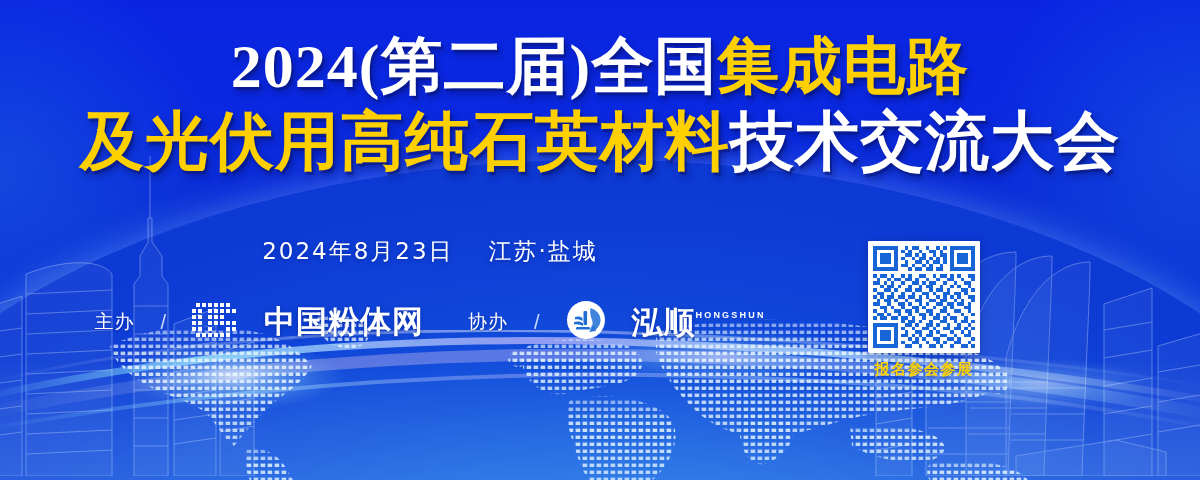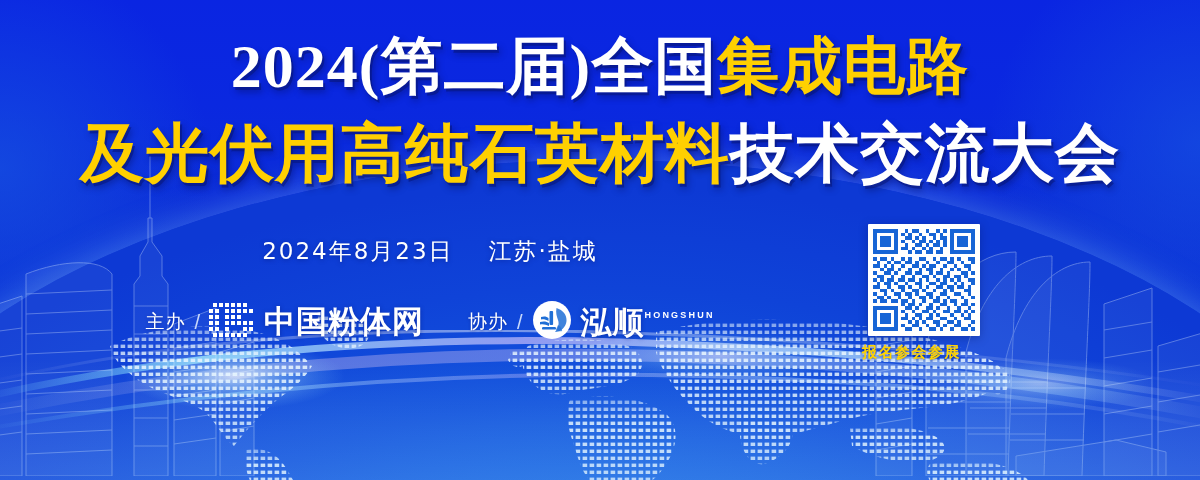--- a/index.html
+++ b/index.html
@@ -81,21 +81,21 @@
     font-family: "Liberation Serif", "DejaVu Serif", serif;
     font-weight: bold;
     letter-spacing: 1px;
     line-height: 1.06;
     white-space: nowrap;
     text-shadow:
        2px 3px 0 rgba(8,22,120,0.55),
        3px 5px 7px rgba(4,14,90,0.45);
   }
   .title-line-1 { font-size: 62px; }
-  .title-line-2 { font-size: 64px; margin-top: 20px; }
+  .title-line-2 { font-size: 64px; margin-top: 8px; }
   .t-white { color:#ffffff; }
   .t-gold  { color:#FFD000; }
 
   .meta-row {
     position:absolute; top: 236px; left: 0; width: 860px;
     text-align:center;
   }
   .meta-text {
     display:inline-block;
     color:#ffffff;
@@ -103,42 +103,42 @@
     letter-spacing: 2px;
     font-family: "DejaVu Sans", "Liberation Sans", sans-serif;
     text-shadow: 0 1px 4px rgba(6,24,120,0.5);
   }
   .meta-gap { display:inline-block; width: 26px; }
 
   .orgs {
     position:absolute; top: 300px; left: 0; width: 860px;
     display:flex; align-items:center; justify-content:center; gap: 44px;
   }
-  .org { display:flex; align-items:center; gap: 9px; }
+  .org { display:flex; align-items:center; gap: 26px; }
   .org-label {
     color:#ffffff; font-size: 19px; letter-spacing:1px;
     font-family:"DejaVu Sans","Liberation Sans",sans-serif;
     text-shadow: 0 1px 3px rgba(6,24,120,0.45);
   }
   .slash { color:#dce9ff; font-size: 20px; opacity:.9; }
   .org-name {
     color:#ffffff; font-size: 31px; font-weight:bold; letter-spacing:1px;
     font-family:"DejaVu Sans","Liberation Sans",sans-serif;
     text-shadow: 0 1px 4px rgba(6,24,120,0.5);
   }
   .org-name-stack { display:flex; align-items:flex-start; line-height:1; }
   .org-name-sub {
     color:#ffffff; font-size: 9px; letter-spacing: 2.2px; font-weight:bold;
     margin-top: 4px;
     font-family:"Liberation Sans", sans-serif;
     text-align:right;
   }
 
   
-  .qr-block { position:absolute; left: 862px; top: 224px; width: 124px; text-align:left; }
+  .qr-block { position:absolute; left: 862px; top: 241px; width: 124px; text-align:center; }
   .qr-card {
     width: 112px; height: 112px; margin: 0 auto;
     background:#ffffff; padding: 5px; box-sizing:border-box;
     border-radius: 1px;
     box-shadow: 0 2px 10px rgba(5,20,90,0.35);
   }
   .qr-card svg { display:block; width:100%; height:100%; }
   .qr-caption { margin-top: 7px; }
   .qr-caption div {
     color:#FFD400; font-size: 15px; font-weight:bold; letter-spacing:1.5px;

